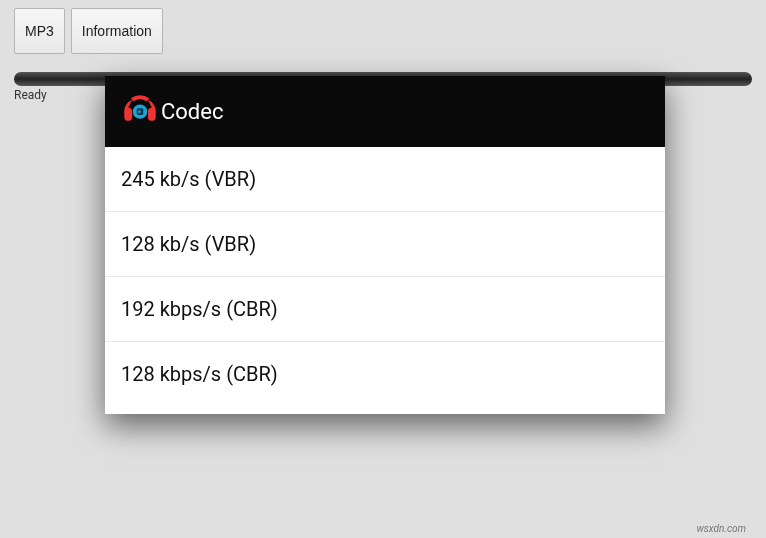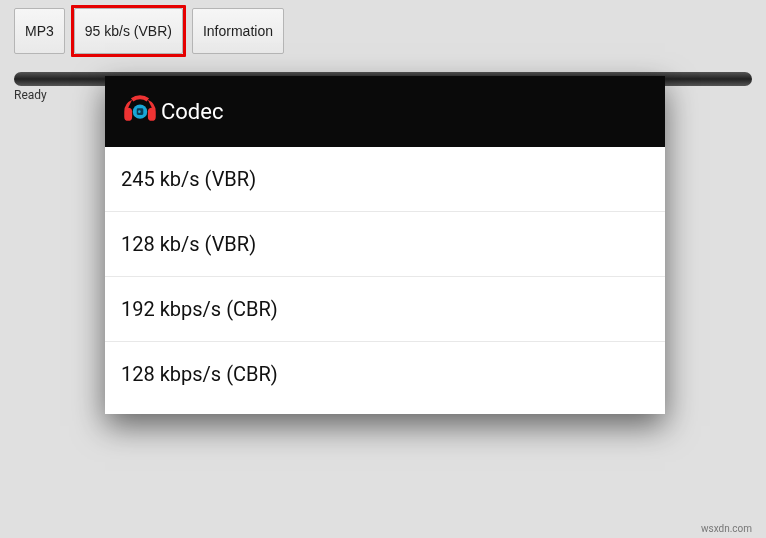--- a/index.html
+++ b/index.html
@@ -77,33 +77,31 @@
     font-size: 20px;
     color: #111;
     border-bottom: 1px solid #e8e8e8;
     cursor: pointer;
     background: #fff;
   }
   .codec-item:last-child { border-bottom: none; padding-bottom: 28px; }
 
   .watermark {
     position: absolute;
-    right: 14px; bottom: 4px;
+    right: 20px; bottom: 4px;
     font-size: 10px;
     color: #777;
+    font-style: italic;
   }
 </style>
 </head>
 <body>
 
 <div class="toolbar">
   <button class="btn">MP3</button>
-  <div class="btn-highlight-wrap">
-    <button class="btn">95 kb/s (VBR)</button>
-  </div>
   <button class="btn">Information</button>
 </div>
 
 <div class="progress-track"></div>
 <div class="status">Ready</div>
 
 <button class="convert-btn">Convert</button>
 
 <div class="dialog">
   <div class="dialog-header">

